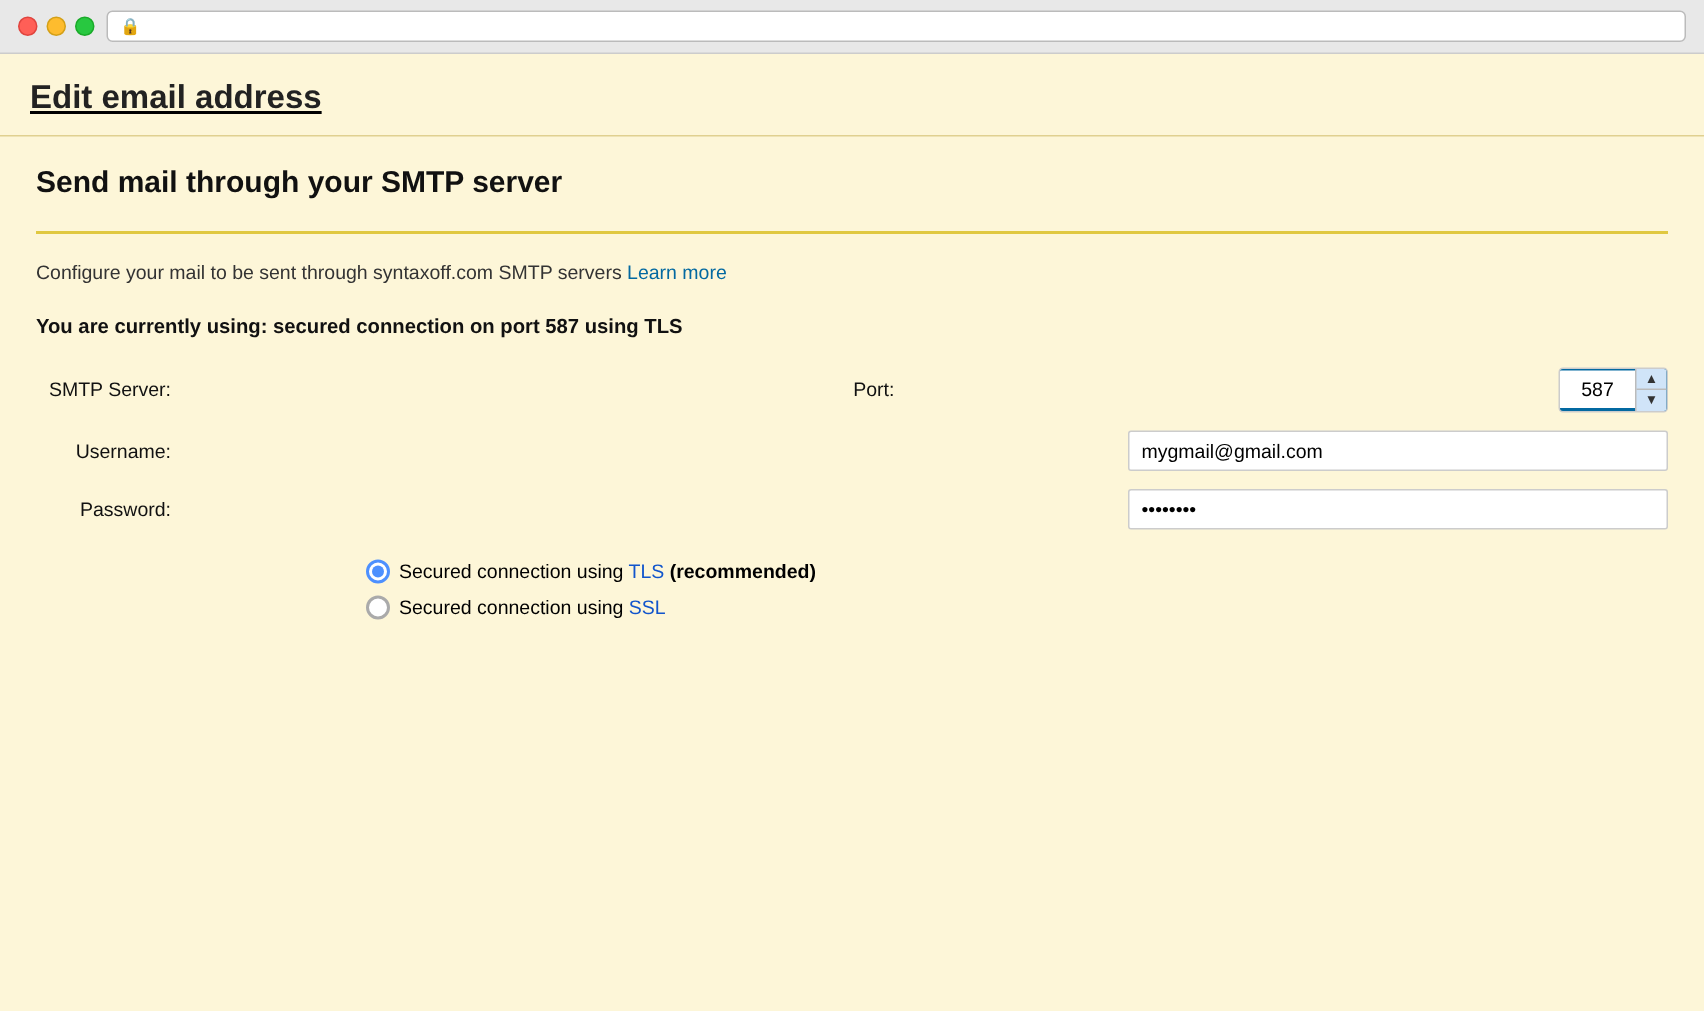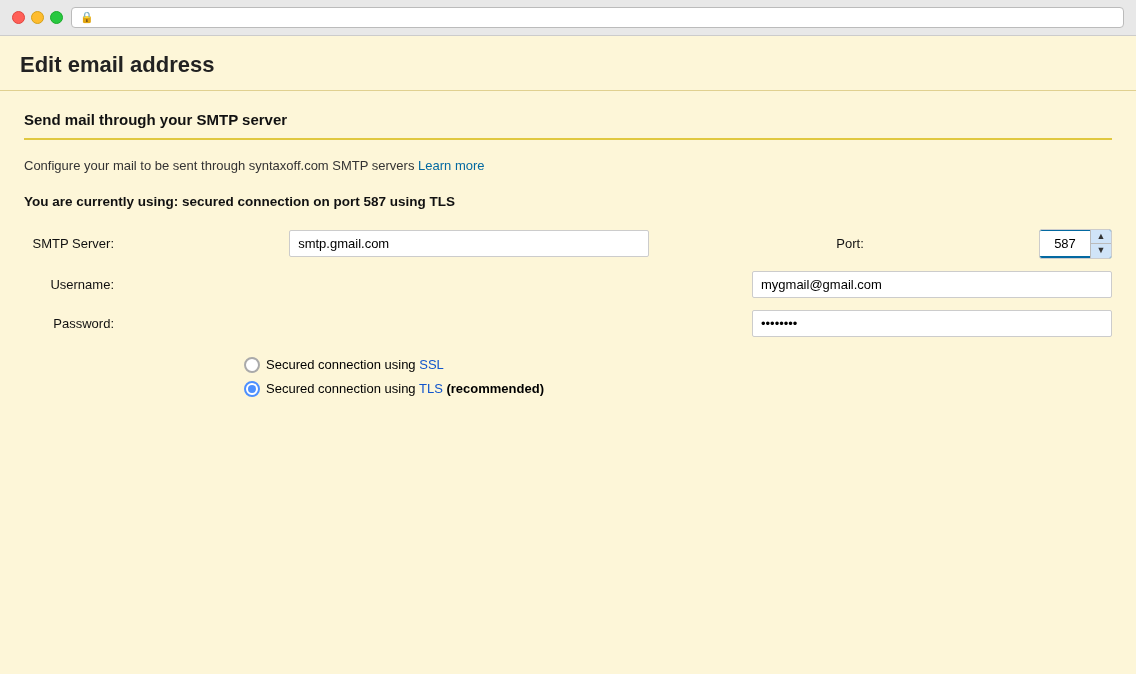--- a/index.html
+++ b/index.html
@@ -63,39 +63,40 @@
       background: #fdf6d8;
       height: calc(674px - 36px);
       padding: 0;
     }
 
     
     .page-title-bar {
       background: #fdf6d8;
       padding: 16px 20px 12px 20px;
       border-bottom: 1px solid #e0d090;
+      text-decoration: underline;
     }
 
     .page-title {
       font-size: 22px;
       font-weight: bold;
       color: #222;
     }
 
     
     .content-area {
       padding: 20px 24px;
     }
 
     
     .section-header {
-      font-size: 15px;
+      font-size: 20px;
       font-weight: bold;
       color: #111;
-      padding-bottom: 10px;
+      padding-bottom: 20px;
       border-bottom: 2px solid #e0c840;
       margin-bottom: 16px;
     }
 
     
     .info-text {
       font-size: 13px;
       color: #333;
       margin-bottom: 18px;
       line-height: 1.5;
@@ -298,21 +299,20 @@
     </div>
 
     <div class="status-box">
       <div class="status-bold">You are currently using: secured connection on port 587 using TLS</div>
     </div>
 
     <div class="form-area">
 
       <div class="form-row">
         <label class="form-label">SMTP Server:</label>
-        <input class="form-input" type="text" value="smtp.gmail.com" style="">
         <span class="port-label">Port:</span>
         <div class="port-input-wrap">
           <input class="port-input" type="text" value="587" style="">
           <div class="port-spinner">
             <div class="port-spinner-btn">▲</div>
             <div class="port-spinner-btn">▼</div>
           </div>
         </div>
       </div>
 
@@ -323,24 +323,24 @@
 
       <div class="form-row">
         <label class="form-label">Password:</label>
         <input class="form-input" type="password" value="password" style="">
       </div>
 
     </div>
 
     <div class="radio-group">
       <div class="radio-row">
+        <div class="radio-btn selected"></div>
+        <span>Secured connection using <a href="#" class="radio-link">TLS</a> <strong>(recommended)</strong></span>
+      </div>
+      <div class="radio-row">
         <div class="radio-btn"></div>
         <span>Secured connection using <a href="#" class="radio-link">SSL</a></span>
       </div>
-      <div class="radio-row">
-        <div class="radio-btn selected"></div>
-        <span>Secured connection using <a href="#" class="radio-link">TLS</a> <strong>(recommended)</strong></span>
-      </div>
     </div>
 
 
   </div>
 </div>
 
 </body></html>

